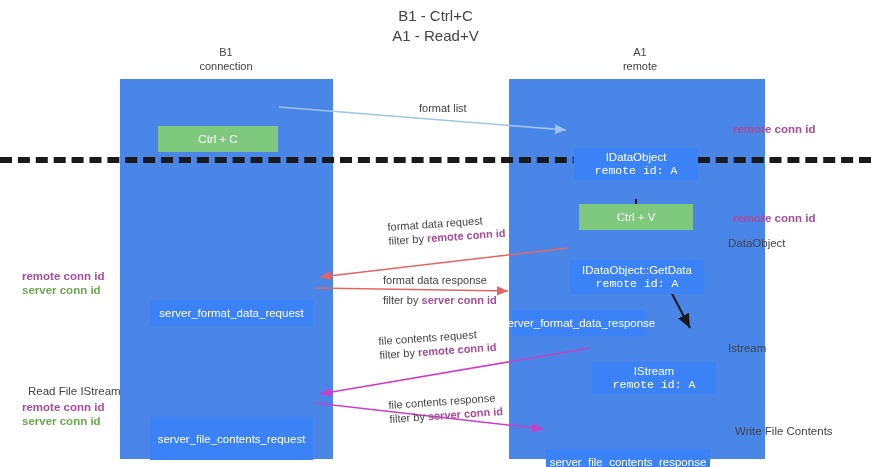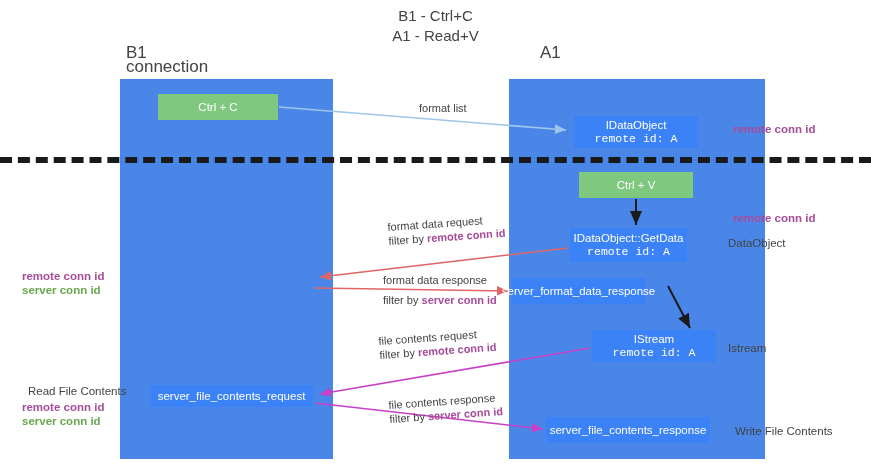--- a/index.html
+++ b/index.html
@@ -12,22 +12,22 @@
   }
   #stage{position:absolute;left:0;top:0;width:871px;height:467px;padding-left:8px;}
 
   
   .lane{position:absolute;background:#4a86e8;}
   #lane-b1{left:120px;top:79px;width:213px;height:380px;}
   #lane-a1{left:509px;top:79px;width:256px;height:380px;}
 
   
   .lane-header{
-    position:absolute;color:#434343;
-    font-size:17px;line-height:13.5px;
+    position:absolute;text-align:center;color:#434343;
+    font-size:11px;line-height:13.5px;
   }
   #hdr-b1{left:126px;top:46px;width:200px;}
   #hdr-a1{left:540px;top:46px;width:200px;}
   .lane-header .ln2{display:block;}
 
   
   #diagram-title{
     position:absolute;left:0;top:6px;width:871px;text-align:center;
     color:#434343;font-size:15px;line-height:20px;
   }
@@ -36,34 +36,34 @@
   
   #dashed-divider{
     position:absolute;left:0;top:157px;width:871px;height:0;
     border-top:6px dashed #1a1a1a;
   }
 
   
   .node{
     position:absolute;box-sizing:border-box;
     display:flex;flex-direction:column;align-items:center;justify-content:center;
-    color:#ffffff;font-size:11.5px;line-height:14px;text-align:center;
+    color:#ffffff;font-size:11.5px;line-height:14px;text-align:center;margin-top:32px;
   }
   .node.green{background:#7fc97f;}
   .node.orange{background:#3b82f6;}
   .node .l2{display:block;font-family:Liberation Mono, monospace;}
 
   #node-ctrlc{left:158px;top:94px;width:120px;height:26px;}
   #node-idataobject{left:574px;top:116px;width:124px;height:32px;}
   #node-ctrlv{left:579px;top:172px;width:114px;height:26px;}
-  #node-getdata{left:570px;top:228px;width:117px;height:34px;}
+  #node-getdata{left:570px;top:228px;width:134px;height:34px;}
   #node-sfdreq{left:150px;top:268px;width:163px;height:26px;}
   #node-sfdresp{left:512px;top:278px;width:133px;height:26px;}
   #node-istream{left:592px;top:330px;width:124px;height:32px;}
-  #node-sfcreq{left:150px;top:385px;width:163px;height:22px;}
+  #node-sfcreq{left:150px;top:385px;width:163px;height:43px;}
   #node-sfcresp{left:546px;top:417px;width:164px;height:26px;text-align:right;}
 
   
   .side-label{
     position:absolute;color:#434343;font-size:11.5px;line-height:14px;
     white-space:nowrap;
   }
   .tag-remote{color:#a64d9a;font-weight:bold;}
   .tag-server{color:#6aa84f;font-weight:bold;}
   .tag-server-mag{color:#a64d9a;font-weight:bold;}
@@ -110,20 +110,21 @@
 
   <div class="lane" id="lane-b1"></div>
   <div class="lane" id="lane-a1"></div>
 
   <div class="lane-header" id="hdr-b1">
     <span>B1</span>
     <span class="ln2">connection</span>
   </div>
   <div class="lane-header" id="hdr-a1">
     <span>A1</span>
+    <span class="ln2">remote</span>
   </div>
 
   <svg id="svg-edges" viewBox="0 0 871 467">
     <defs>
       <marker id="ah-blue" markerWidth="8" markerHeight="8" refX="7" refY="3" orient="auto">
         <path d="M0,0 L7,3 L0,6 z" fill="#9fc5e8"></path>
       </marker>
       <marker id="ah-red" markerWidth="8" markerHeight="8" refX="7" refY="3" orient="auto">
         <path d="M0,0 L7,3 L0,6 z" fill="#e06666"></path>
       </marker>
@@ -163,20 +164,23 @@
 
   <div class="node green" id="node-ctrlv">
     <span>Ctrl + V</span>
   </div>
 
   <div class="node orange" id="node-getdata">
     <span>IDataObject::GetData</span>
     <span class="l2">remote id: A</span>
   </div>
 
+  <div class="node orange" id="node-sfdreq">
+    <span>server_format_data_request</span>
+  </div>
 
   <div class="node orange" id="node-sfdresp">
     <span>server_format_data_response</span>
   </div>
 
   <div class="node orange" id="node-istream">
     <span>IStream</span>
     <span class="l2">remote id: A</span>
   </div>
 
@@ -210,21 +214,21 @@
   <div class="edge-label" id="elbl-fcresp">
     <span>file contents response</span>
     <span class="l2"><span>filter by </span><span class="tag-server-mag">server conn id</span></span>
   </div>
 
   <div class="side-label tag-remote" id="lbl-remote-conn-1">remote conn id</div>
   <div class="side-label tag-remote" id="lbl-remote-conn-2">remote conn id</div>
   <div class="side-label" id="lbl-dataobject">DataObject</div>
   <div class="side-label" id="lbl-istream">Istream</div>
   <div class="side-label" id="lbl-writefile">Write File Contents</div>
-  <div class="side-label" id="lbl-readfile">Read File Contents</div>
+  <div class="side-label" id="lbl-readfile">Read File IStream</div>
 
   <div class="side-label" id="lbl-left-pair-1">
     <span class="tag-remote">remote conn id</span><br>
     <span class="tag-server">server conn id</span>
   </div>
 
   <div class="side-label" id="lbl-left-pair-2">
     <span class="tag-remote">remote conn id</span><br>
     <span class="tag-server">server conn id</span>
   </div>

